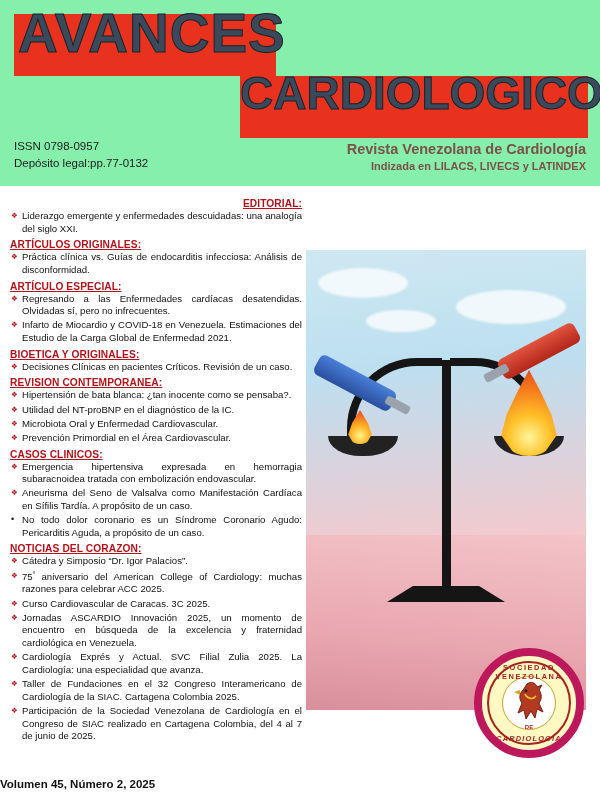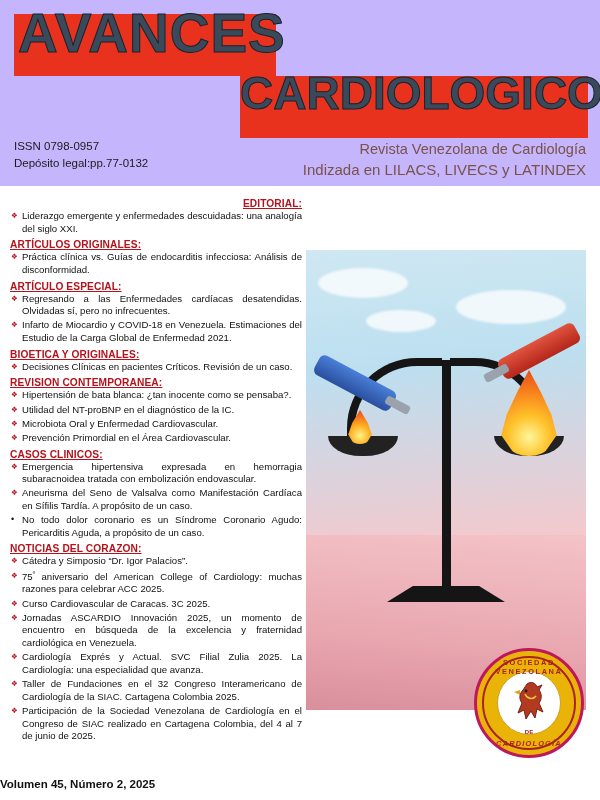--- a/index.html
+++ b/index.html
@@ -10,21 +10,21 @@
     background: #ffffff;
     font-family: "Liberation Sans", sans-serif;
     overflow: hidden;
     position: relative;
   }
 
   
   .masthead {
     position: relative;
     height: 186px;
-    background: #c4b5fd;
+    background: #86efac;
   }
   .red-bar-top {
     position: absolute;
     left: 14px;
     top: 14px;
     width: 262px;
     height: 62px;
     background: #e8321d;
   }
   .red-bar-bottom {
@@ -65,25 +65,25 @@
     font-size: 11.5px;
     color: #1b1b1b;
     line-height: 1.45;
   }
   .subtitle-block {
     position: absolute;
     right: 14px;
     top: 139px;
     text-align: right;
     color: #6a4a43;
-    font-weight: normal;
+    font-weight: bold;
     line-height: 1.4;
   }
   .subtitle-1 { font-size: 14.5px; color: #7a5248; }
-  .subtitle-2 { font-size: 15px; color: #7a5248; padding-left: 48px; }
+  .subtitle-2 { font-size: 11px; color: #7a5248; padding-left: 48px; }
 
   
   .content {
     position: absolute;
     top: 190px;
     left: 0;
     width: 600px;
     height: 610px;
   }
   .toc {
@@ -237,22 +237,22 @@
   .torch-tip.r { right: 78px; top: 6px; }
 
   
   .logo {
     position: absolute;
     right: 16px;
     bottom: 42px;
     width: 110px;
     height: 110px;
     border-radius: 50%;
-    background: #eab308;
-    border: 3px solid #be185d;
+    background: #fef9c3;
+    border: 8px solid #be185d;
     overflow: hidden;
   }
   .logo .ring {
     position: absolute;
     inset: 5px;
     border-radius: 50%;
     border: 2px solid #a8231f;
   }
   .logo .inner {
     position: absolute;

